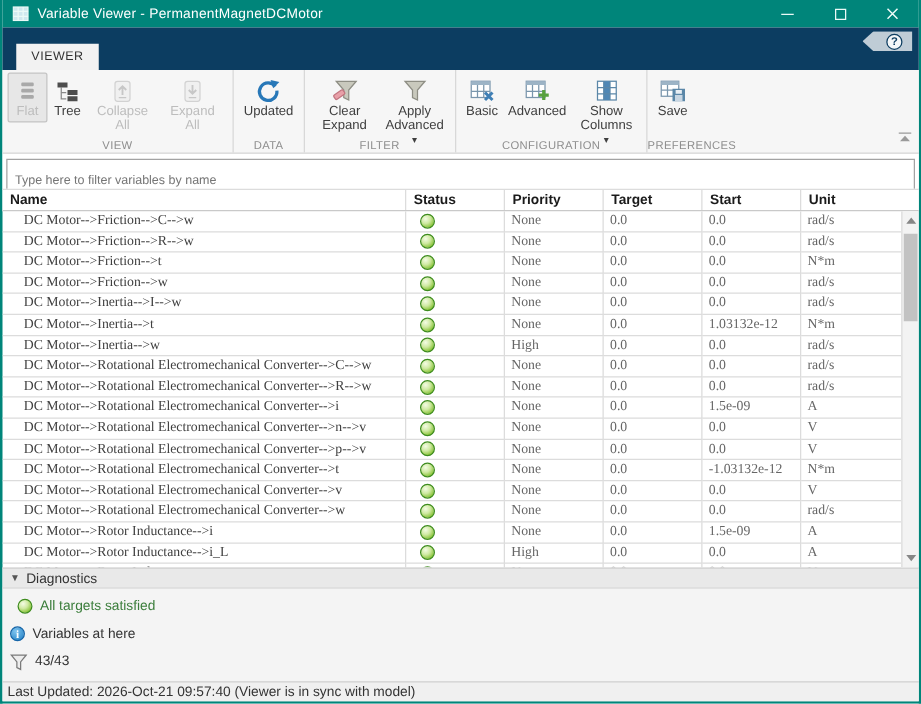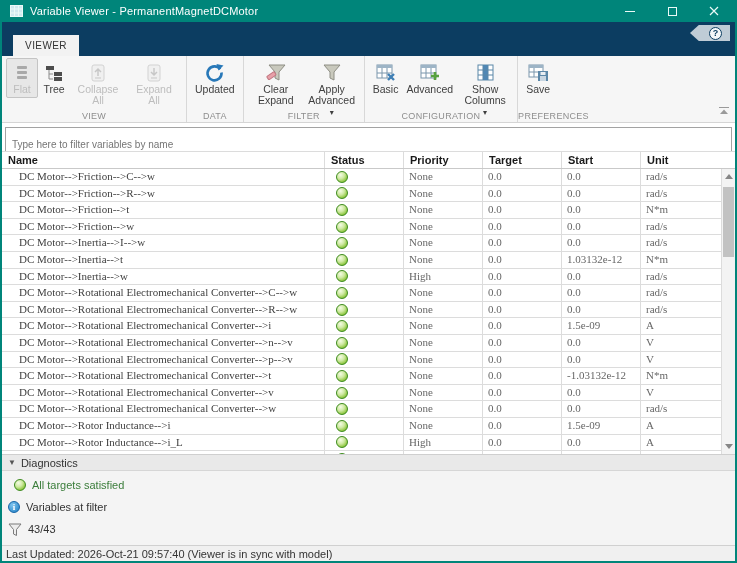--- a/index.html
+++ b/index.html
@@ -483,21 +483,21 @@
     <span class="diag-arrow">▼</span>
     <span>Diagnostics</span>
   </div>
   <div class="diag-body">
     <div class="diag-item">
       <span class="led"></span>
       <span class="txt green">All targets satisfied</span>
     </div>
     <div class="diag-item">
       <span class="info-ic">i</span>
-      <span class="txt">Variables at filter</span>
+      <span class="txt">Variables at here</span>
     </div>
     <div class="diag-item">
       <svg width="14" height="14" viewBox="0 0 14 14">
           <polygon points="1,1 13,1 8.5,6.5 8.5,12.5 5.5,11 5.5,6.5" fill="#ededed" stroke="#7b7b7b"></polygon>
         </svg>
       <span class="txt">43/43</span>
     </div>
   </div>
 
   <div class="statusbar">

